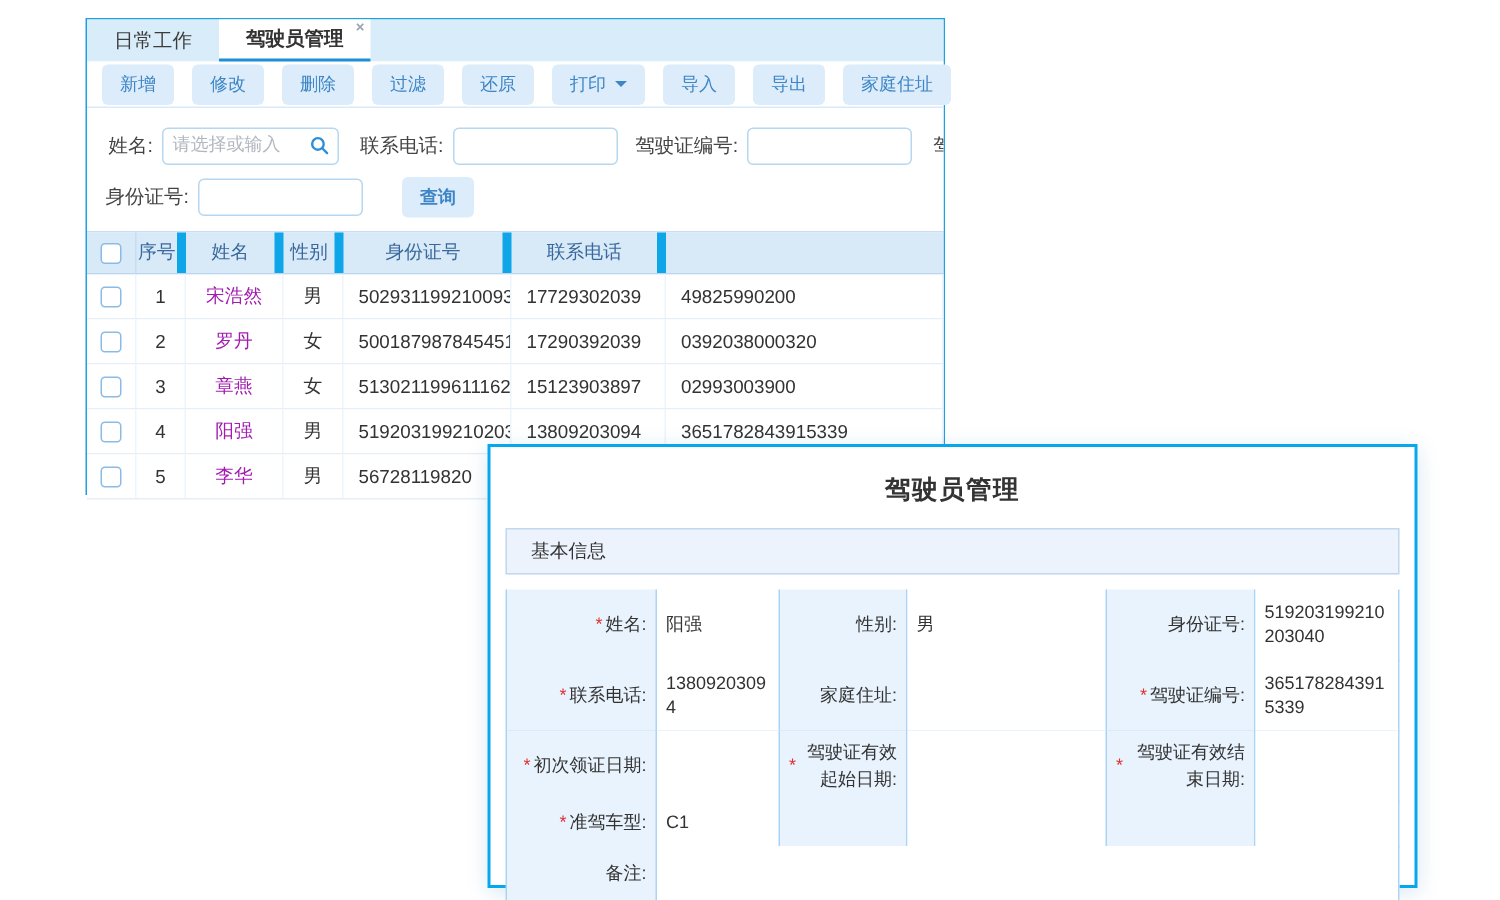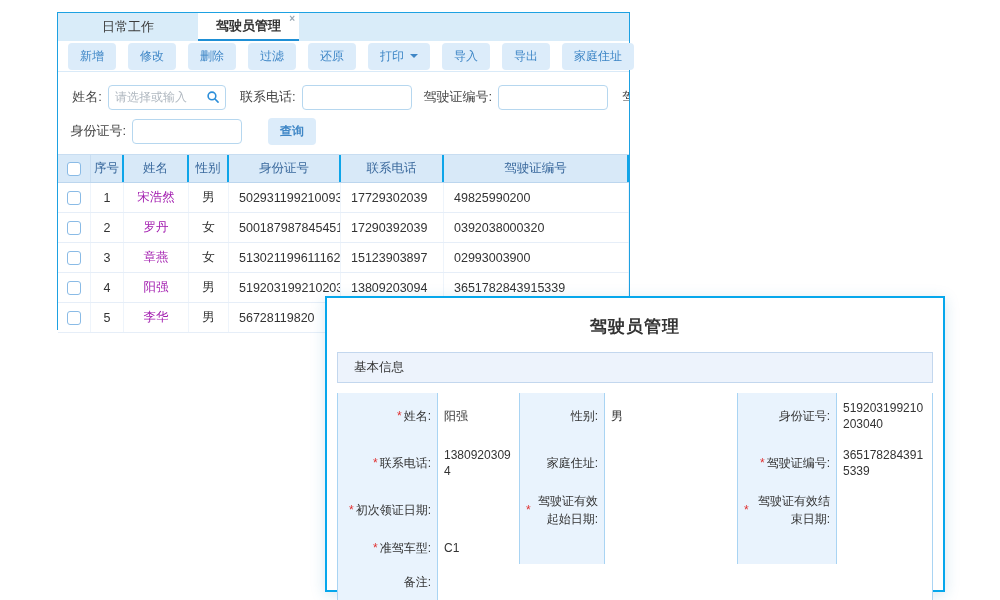--- a/index.html
+++ b/index.html
@@ -4,51 +4,51 @@
 <style>
   * { box-sizing: border-box; margin: 0; padding: 0; }
   html,body { width:1000px; height:600px; background:#fff; overflow:hidden;
     font-family:"Liberation Sans","DejaVu Sans",sans-serif; }
 
   
   .main-window { position:absolute; left:57px; top:12px; width:573px; height:318px;
     background:#fff; border:1px solid #1da1e2; z-index:1; }
   .tabbar { height:28px; background:#d9ecf9; display:flex; align-items:stretch; }
   .tab { padding:4px 18px; display:flex; align-items:center; font-size:13px; color:#3c3c3c;
-    cursor:pointer; position:relative; font-weight:500;margin-left:26px; }
+    cursor:pointer; position:relative; font-weight:500; }
   .tab.active { background:#fff; border-bottom:2px solid #1e8fd5; font-weight:700; color:#333; }
   .tab-close { position:absolute; top:1px; right:4px; font-size:10px; color:#9aa7b3; line-height:10px; }
   .toolbar { height:31px; display:flex; align-items:center; gap:12px; padding:0 10px;
     background:#fff; border-bottom:1px solid #d9eaf8; }
   .tb-btn { background:#dcecfa; color:#3e86c6; font-size:12px; border:none; border-radius:4px;
     padding:5px 12px; cursor:pointer; display:flex; align-items:center; white-space:nowrap;
     font-family:inherit; }
   .caret { width:0; height:0; border:4px solid transparent; border-top-color:#3e86c6;
     margin-left:6px; margin-top:4px; }
   .search-area { padding:8px 0 6px 0; background:#fff; }
   .search-row { display:flex; align-items:center; height:34px; }
   .s-label { font-size:13px; color:#444; text-align:right; white-space:nowrap; }
   .s-input { height:25px; border:1px solid #b6d7ef; border-radius:4px; font-size:12px;
-    padding:0 6px; color:#333; outline:none; font-family:Liberation Sans, sans-serif; }
+    padding:0 6px; color:#333; outline:none; font-family:Liberation Mono, monospace; }
   .s-input::placeholder { color:#b0b8c0; }
   .name-wrap { position:relative; margin-left:6px; }
   .name-wrap .s-input { width:118px; padding-right:24px; }
   .name-wrap svg { position:absolute; right:6px; top:5px; }
   .clip-label { width:9px; overflow:hidden; white-space:nowrap; font-size:13px; color:#444;
     margin-left:14px; }
   .query-btn { margin-left:26px;font-weight:bold; }
 
   
   .grid-table { border-top:1px solid #c8ddf1; }
   .gt-row { display:grid; grid-template-columns:33px 33px 65px 40px 112px 103px 1fr;
     height:30px; border-bottom:1px solid #e6eef8; background:#fff; }
   .gt-row.header { height:28px; background:#d8e9f8; border-bottom:1px solid #bcd6ee; }
   .gt-cell { display:flex; align-items:center; font-size:12.5px; color:#333;
     padding:0 4px; overflow:hidden; white-space:nowrap; border-right:1px solid #eef4fb; }
-  .header .gt-cell { color:#39689c; justify-content:center; border-right:2px solid #0ea5e9; }
+  .header .gt-cell { color:#39689c; justify-content:center; border-right:6px solid #0ea5e9; }
   .gt-cell.center { justify-content:center; }
   .gt-cell.left { padding-left:10px; }
   .name-link { color:#a21caf; cursor:pointer; }
   input[type=checkbox] { appearance:none; -webkit-appearance:none; width:14px; height:14px;
     border:1px solid #8abbe6; border-radius:3px; background:#fff; cursor:pointer; }
 
   
   .dialog { position:absolute; left:325px; top:296px; width:620px; height:296px;
     background:#fff; border:2px solid #06a7ec; z-index:5;
     box-shadow:0 3px 14px rgba(30,120,180,.18); }
@@ -119,21 +119,20 @@
   <div class="grid-table">
     <div class="gt-row header">
       <div class="gt-cell center" style="border-right:1px solid #c8ddf1">
         <input type="checkbox" style="">
       </div>
     <div class="gt-cell">序号</div>
         <div class="gt-cell">姓名</div>
         <div class="gt-cell">性别</div>
         <div class="gt-cell">身份证号</div>
         <div class="gt-cell">联系电话</div>
-        <div class="gt-cell">驾驶证编号</div>
       </div>
     <div>
         <div class="gt-row">
           <div class="gt-cell center">
             <input type="checkbox" style="">
           </div>
           <div class="gt-cell center">1</div>
           <div class="gt-cell center">
             <span class="name-link">宋浩然</span>
           </div>

